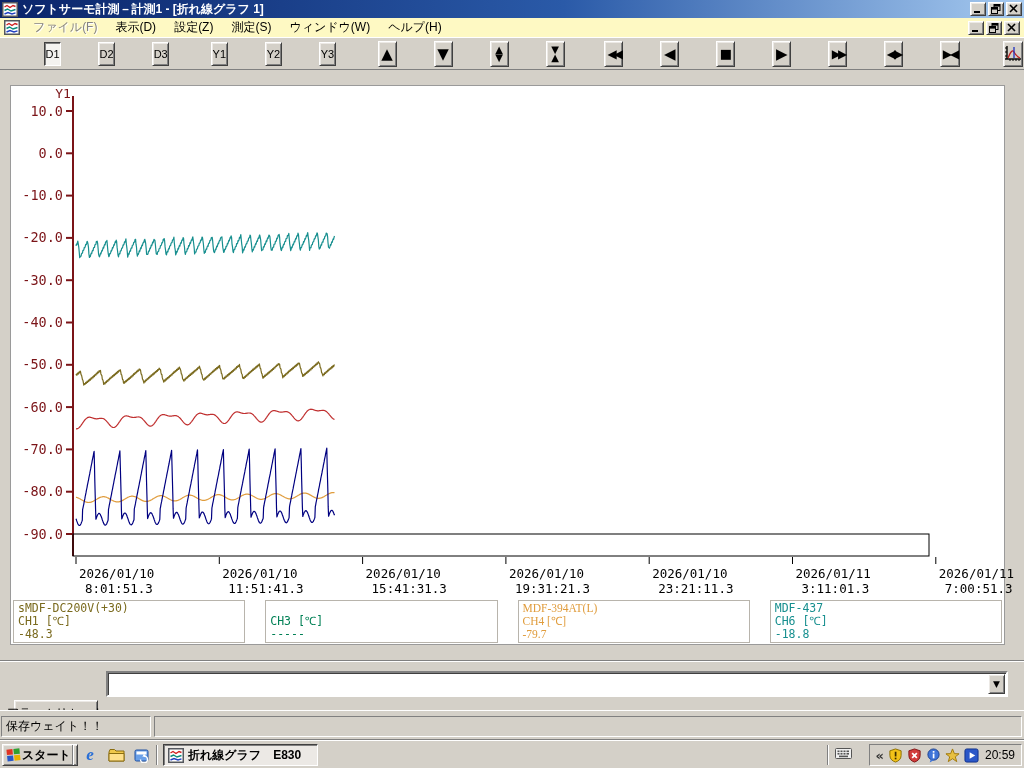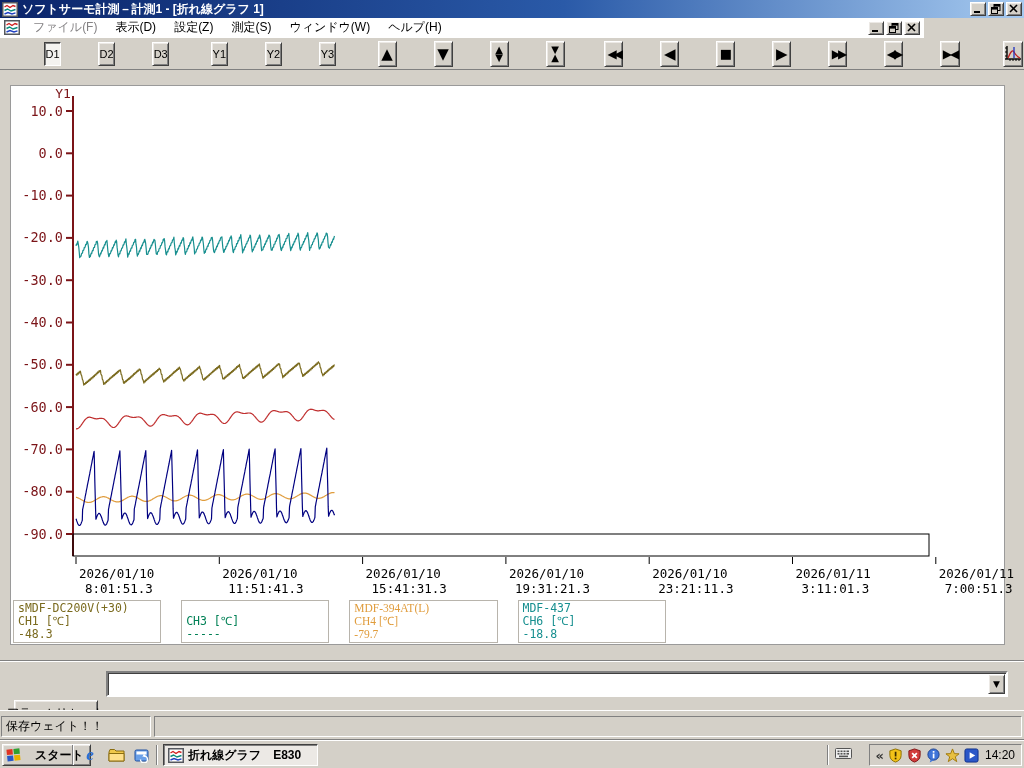--- a/index.html
+++ b/index.html
@@ -19,21 +19,21 @@
               background:linear-gradient(to right,#0a246a,#2a5aa8 55%,#a6caf0);
               display:flex; align-items:center; padding:0 2px; }
   #titlebar .title-text { color:#ffffff; font-weight:bold; font-size:12px; margin-left:4px;
                           flex:1; white-space:nowrap; overflow:hidden; line-height:18px; }
   .win-controls { display:flex; gap:2px; align-items:center; }
   .winbtn { width:16px; height:14px; display:flex; align-items:center; justify-content:center;
             padding:0; cursor:default; }
   .winbtn svg { display:block; }
 
   
-  #menubar { position:absolute; left:0; top:18px; width:924px; height:20px; background:#ffffff;
+  #menubar { position:absolute; left:0; top:18px; width:1024px; height:20px; background:#fef9c3;
              display:flex; align-items:center; padding:0 2px;
              border-bottom:1px solid #ffffff; }
   #menubar .menu-item { font-size:12px; color:#000; padding:2px 9px; white-space:nowrap; }
   #menubar .menu-item.disabled { color:#848284; text-shadow:1px 1px 0 #ffffff; }
   #menubar .spacer { flex:1; }
 
   
   #toolbar { position:absolute; left:0; top:38px; width:1024px; height:32px; background:#d4d0c8;
              display:flex; align-items:center; padding-left:8px;
              border-bottom:1px solid #808080; }
@@ -45,21 +45,21 @@
   .glyph { font-family:"DejaVu Sans", sans-serif; }
 
   
   #client { position:absolute; left:0; top:70px; width:1024px; height:640px; background:#d4d0c8; }
 
   #chart-panel { position:absolute; left:10px; top:15px; width:995px; height:560px;
                  background:#ffffff; border:1px solid #9a9a9a; }
   #chart-svg { position:absolute; left:0; top:0; overflow:visible; }
 
   #legend-row { position:absolute; left:2px; top:514px; width:989px; height:43px;
-                display:grid; grid-template-columns:repeat(6,1fr); gap:20px;border-radius:14px; }
+                display:grid; grid-template-columns:repeat(4,1fr); gap:20px;border-radius:14px; }
   .legend-cell { background:#ffffff; border:1px solid #b8b4ac;
                  font-family:"DejaVu Sans Mono", monospace; font-size:11.5px; line-height:13px;
                  padding:1px 4px; white-space:nowrap; overflow:hidden; }
 
   
   #alarm-divider { position:absolute; left:0; top:590px; width:1024px; }
   #alarm-reset { position:absolute; left:14px; top:630px; width:84px; height:26px;
                  font-size:12px; display:flex; align-items:center; justify-content:center;
                  white-space:nowrap; }
   #alarm-combo { position:absolute; left:106px; top:601px; width:902px; height:26px;
@@ -73,21 +73,21 @@
   #statusbar { position:absolute; left:0; top:710px; width:1024px; height:30px; background:#d4d0c8;
                border-top:1px solid #ffffff; }
   .status-panel { position:absolute; top:5px; height:21px; border:1px solid;
                   border-color:#808080 #ffffff #ffffff #808080; font-size:12px;
                   display:flex; align-items:center; padding:0 4px; white-space:nowrap; }
 
   
   #taskbar { position:absolute; left:0; top:740px; width:1024px; height:28px; background:#d4d0c8;
              border-top:1px solid #ffffff; box-shadow:0 -1px 0 #808080; }
   #start-button { position:absolute; left:2px; top:3px; height:22px; padding:0 6px 0 3px;
-                  display:flex; align-items:center; gap:14px; font-size:12px; font-weight:bold; }
+                  display:flex; align-items:center; gap:1px; font-size:12px; font-weight:bold; }
   .ql-sep { position:absolute; top:4px; }
   .ql-icon { position:absolute; top:4px; width:20px; height:20px; display:flex;
              align-items:center; justify-content:center; }
   #task-button { position:absolute; left:163px; top:3px; width:155px; height:22px;
                  display:flex; align-items:center; gap:4px; padding:0 4px;
                  font-size:12px; font-weight:bold; background:#ece9e5; }
   #tray { position:absolute; right:2px; top:3px; height:22px; display:flex; align-items:center;
           gap:4px; border:1px solid; border-color:#808080 #ffffff #ffffff #808080; padding:0 6px; }
   #tray .clock { font-size:12px; margin-left:2px; }
   #kbd-indicator { position:absolute; right:172px; top:5px; }
@@ -439,15 +439,15 @@
       <svg width="15" height="15" viewBox="0 0 16 16">
           <path d="M8 1 L10 6 L15 6.2 L11 9.4 L12.5 14.5 L8 11.4 L3.5 14.5 L5 9.4 L1 6.2 L6 6 Z" fill="#e8c040" stroke="#a07808"></path>
         </svg>
     </span>
     <span style="display:flex;">
       <svg width="15" height="15" viewBox="0 0 16 16">
           <rect x="1" y="1" width="14" height="14" rx="2" fill="#2b57c8" stroke="#10308a"></rect>
           <path d="M6 4.5 L12 8 L6 11.5 Z" fill="#ffffff"></path>
         </svg>
     </span>
-    <span class="clock">14:20</span>
+    <span class="clock">20:59</span>
   </div>
 </div>
 
 </body></html>

